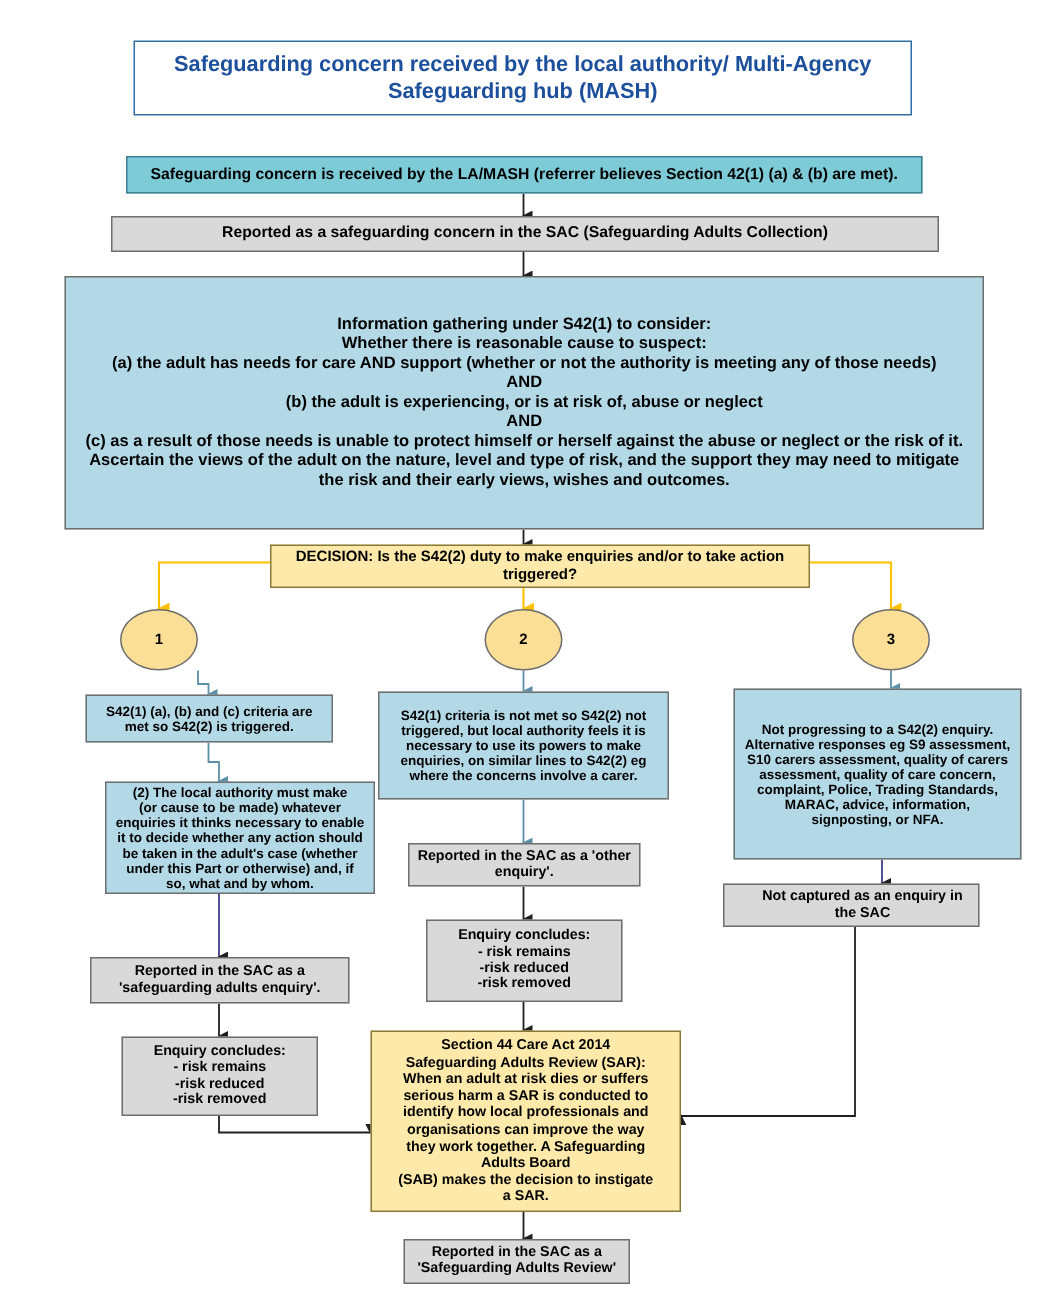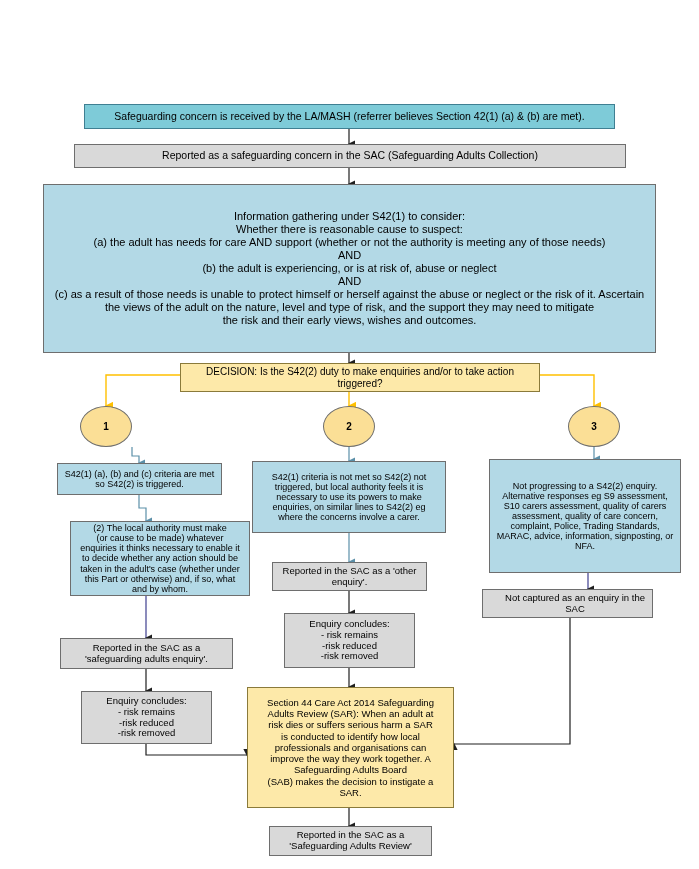--- a/index.html
+++ b/index.html
@@ -24,20 +24,21 @@
   .node {
     position: absolute;
     box-sizing: border-box;
     display: flex;
     align-items: center;
     justify-content: center;
     text-align: center;
     line-height: 1.12;
     white-space: pre-line;
     z-index: 3;
+    font-weight: bold;
   }
   
   .title-box {
     background: #ffffff;
     border: 1.5px solid #2f6ea5;
     color: #1c4f9c;
     font-weight: bold;
     font-size: 14.5px;
     line-height: 1.25;
     padding: 4px 10px;
@@ -151,20 +152,21 @@
 
     <path d="M594,447 L594,459" stroke="#5b8fa8" stroke-width="1.2" fill="none" marker-end="url(#arrB)"></path>
 
     <path d="M588,573 L588,589" stroke="#3f3f8f" stroke-width="1.2" fill="none" marker-end="url(#arrD)"></path>
 
     <path d="M570,618 L570,744 L454,744" stroke="#1f1f1f" stroke-width="1.2" fill="none" marker-end="url(#arrDL)"></path>
 
     <path d="M349,808 L349,826" stroke="#1f1f1f" stroke-width="1.2" fill="none" marker-end="url(#arrD)"></path>
   </svg>
 
+  <div class="node title-box" style="left:89px; top:27px; width:519px; height:50px;">Safeguarding concern received by the local authority/ Multi-Agency Safeguarding hub (MASH)</div>
 
   <div class="node teal-box" style="left:84px; top:104px; width:531px; height:25px;">Safeguarding concern is received by the LA/MASH (referrer believes Section 42(1) (a) &amp; (b) are met).</div>
 
   <div class="node grey-box" style="left:74px; top:144px; width:552px; height:24px;">Reported as a safeguarding concern in the SAC (Safeguarding Adults Collection)</div>
 
   <div class="node blue-box info" style="left:43px; top:184px; width:613px; height:169px;">Information gathering under S42(1) to consider:
 Whether there is reasonable cause to suspect:
 (a) the adult has needs for care AND support (whether or not the authority is meeting any of those needs)
 AND
 (b) the adult is experiencing, or is at risk of, abuse or neglect
@@ -199,15 +201,15 @@
 -risk reduced
 -risk removed</div>
 
   <div class="node blue-box small" style="left:489px; top:459px; width:192px; height:114px;">Not progressing to a S42(2) enquiry. Alternative responses eg S9 assessment, S10 carers assessment, quality of carers assessment, quality of care concern, complaint, Police, Trading Standards, MARAC, advice, information, signposting, or NFA.</div>
 
   <div class="node grey-box small" style="left:482px; top:589px; width:171px; height:29px;padding-left:20px;">Not captured as an enquiry in the SAC</div>
 
   <div class="node yellow-box sar" style="left:247px; top:687px; width:207px; height:121px;">Section 44 Care Act 2014 Safeguarding Adults Review (SAR): When an adult at risk dies or suffers serious harm a SAR is conducted to identify how local professionals and organisations can improve the way they work together. A Safeguarding Adults Board
 (SAB) makes the decision to instigate a SAR.</div>
 
-  <div class="node grey-box small" style="left:269px; top:826px; width:163px; height:30px;">Reported in the SAC as a 'Safeguarding Adults Review'</div>
+  <div class="node grey-box small" style="left:269px; top:826px; width:151px; height:30px;">Reported in the SAC as a 'Safeguarding Adults Review'</div>
 
 </div>
 
 </body></html>

